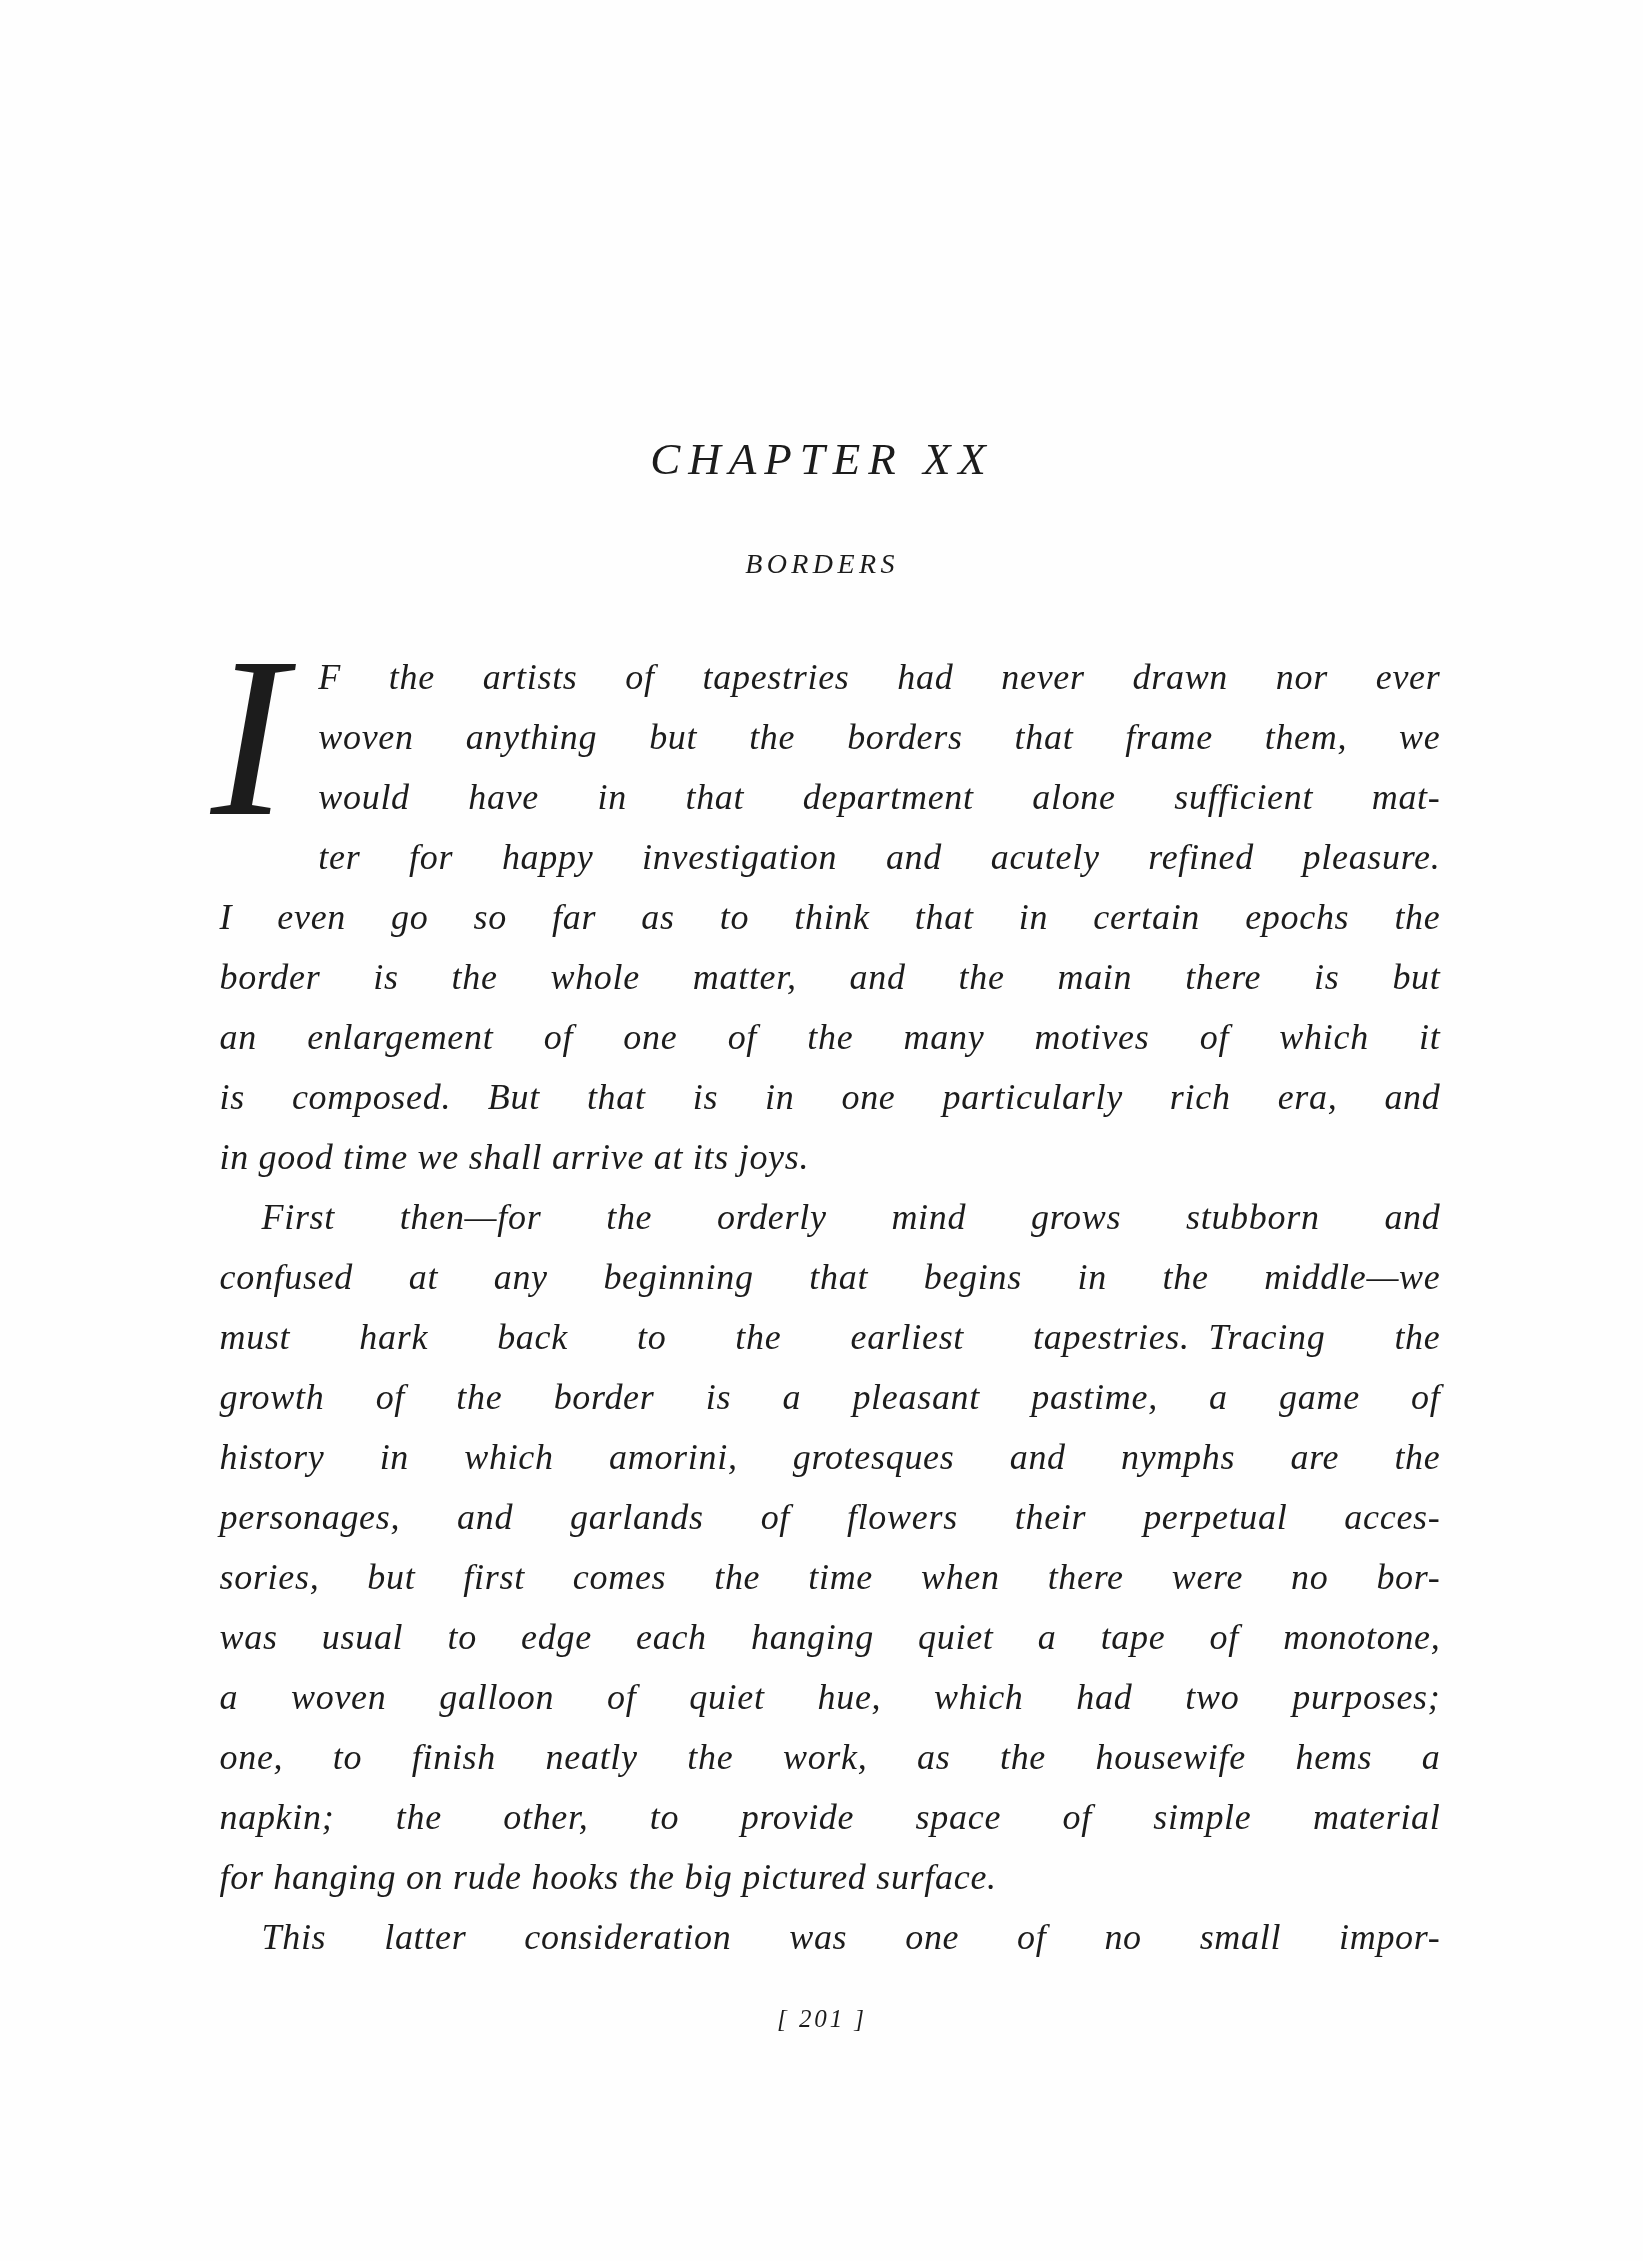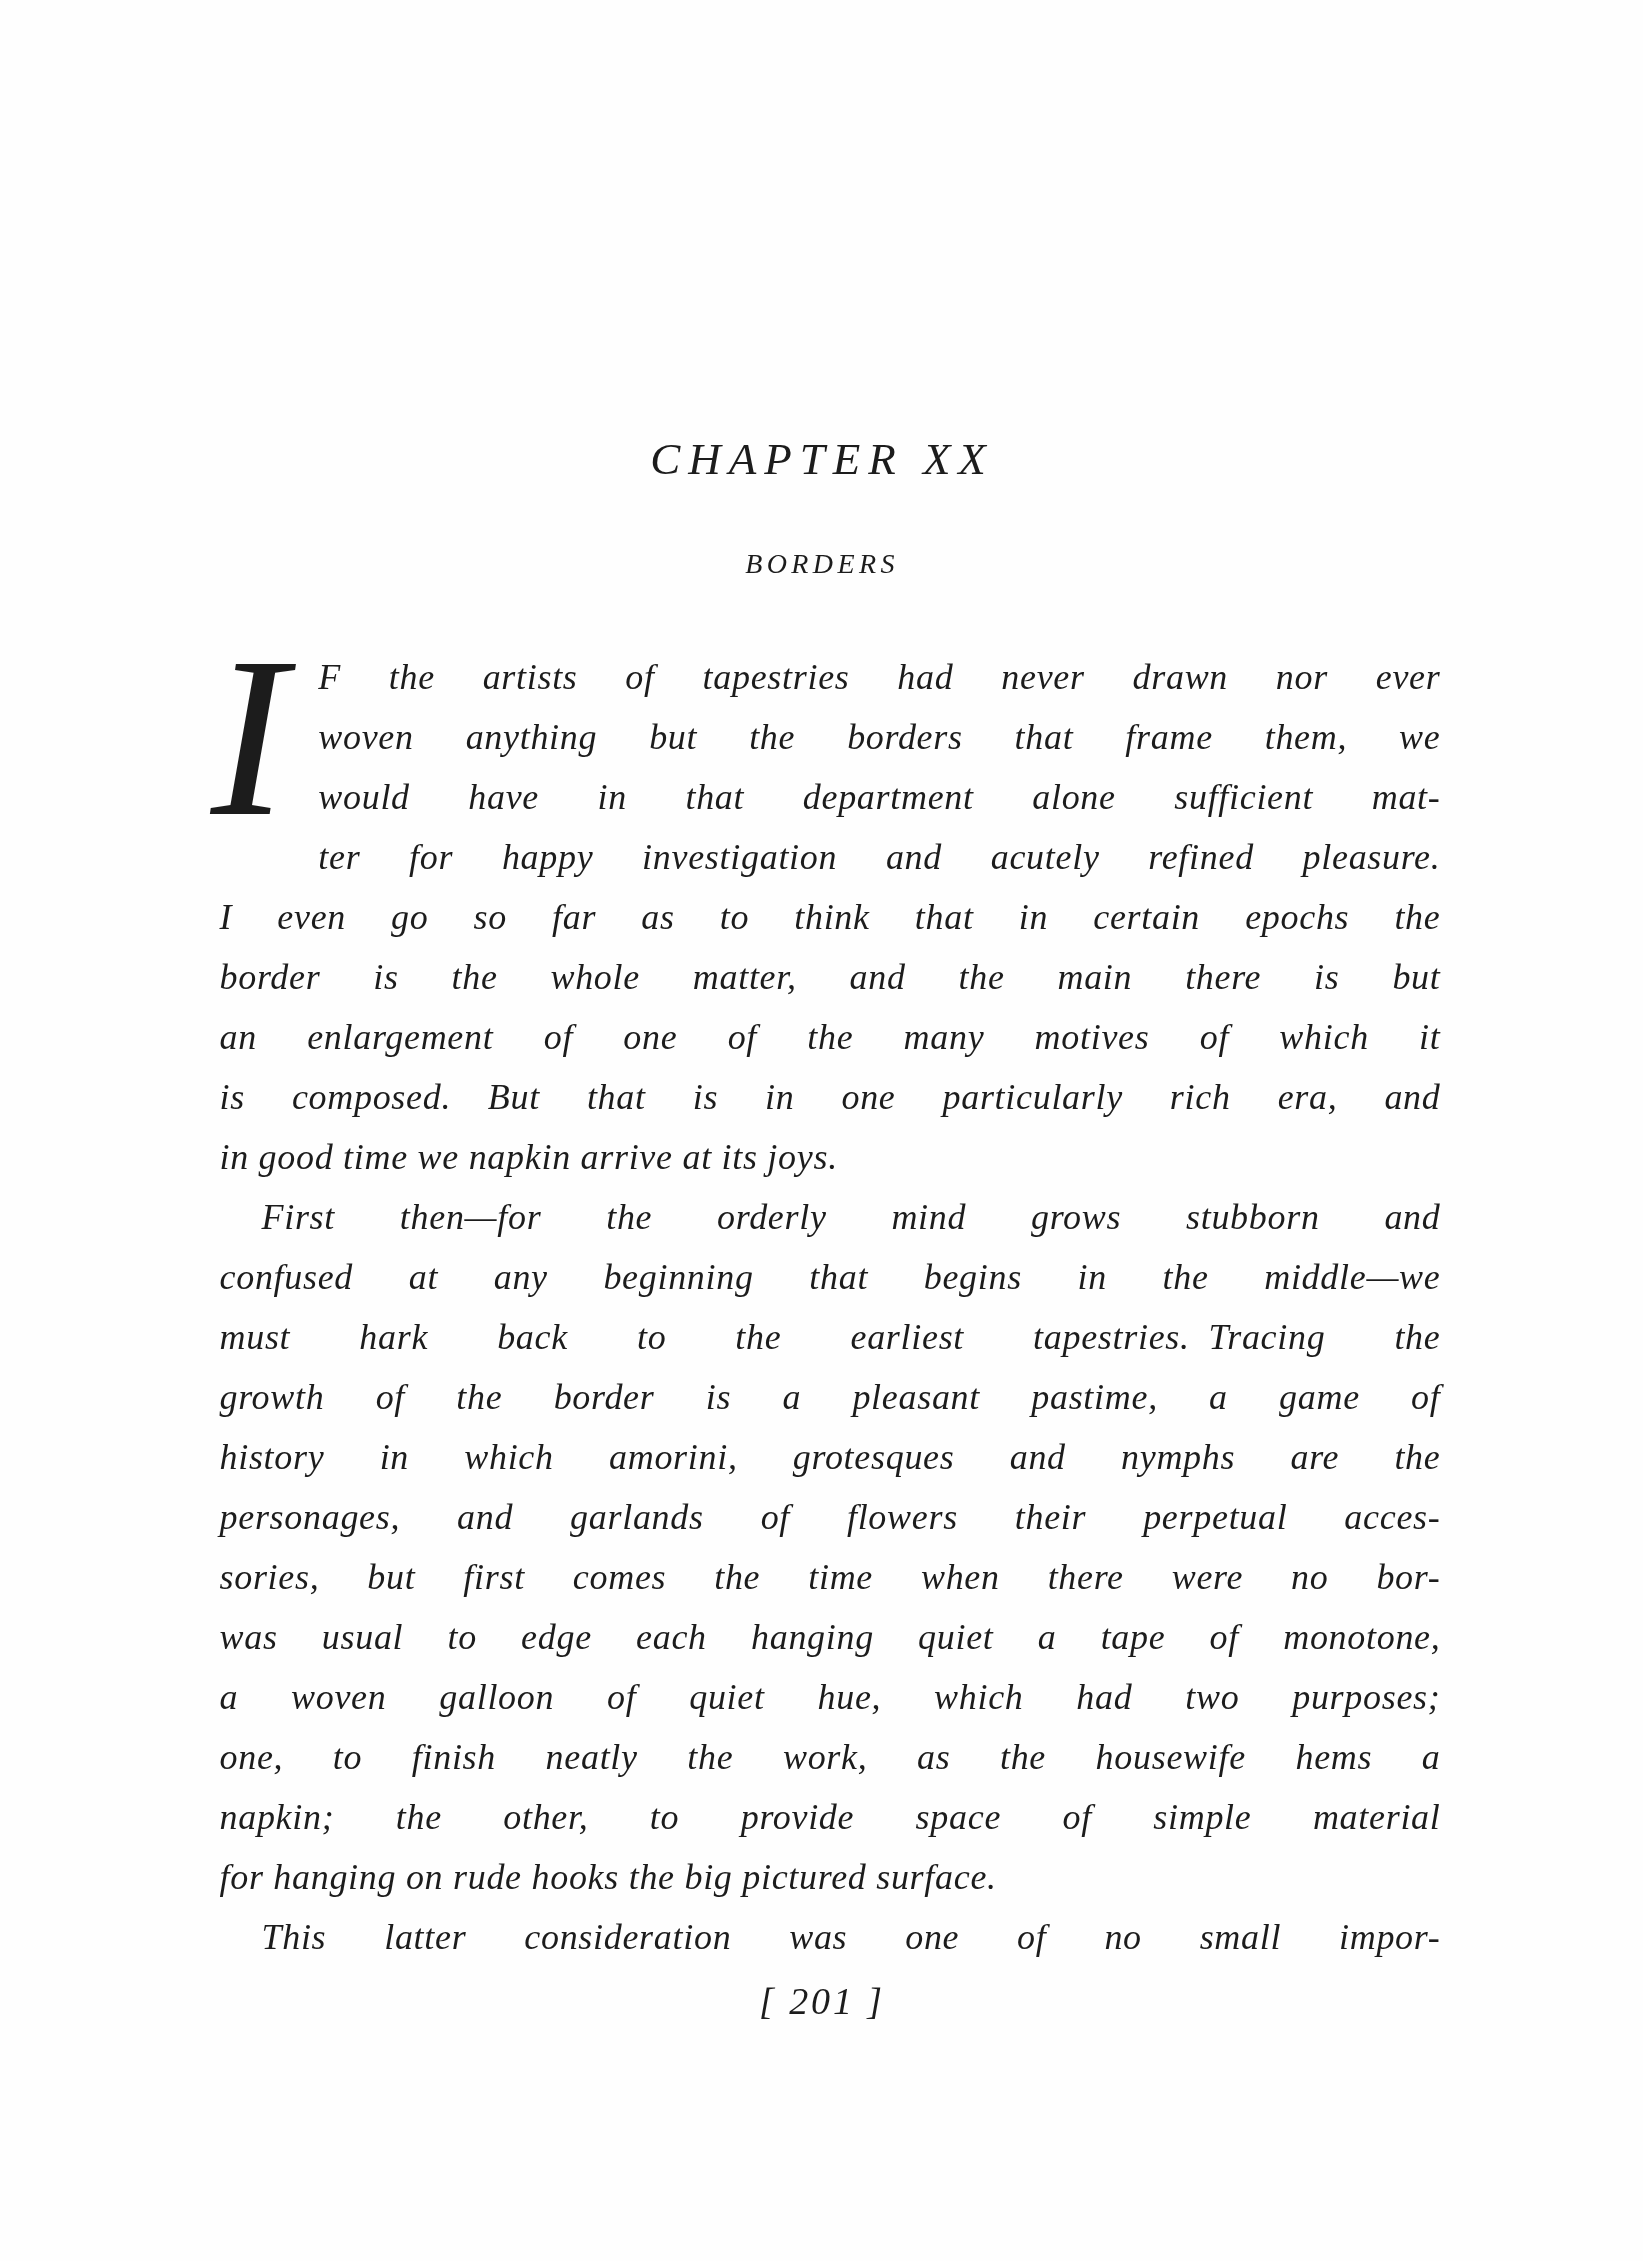--- a/index.html
+++ b/index.html
@@ -59,23 +59,23 @@
     text-indent: 42px;
   }
   .dropcap {
     float: left;
     font-size: 229px;
     line-height: 181px;
     margin: 0 30.5px 0 7.3px;
   }
   .page-number {
     text-align: center;
-    font-size: 38px;
+    font-size: 25px;
     letter-spacing: 2.9px;
-    margin-top: 12px;
+    margin-top: 38px;
   }
 </style>
 </head>
 <body>
 
 <div class="page">
 
   <div class="chapter-title">CHAPTER XX</div>
 
   <div class="section-title">BORDERS</div>
@@ -85,21 +85,21 @@
     <div class="para">
       <span class="dropcap">I</span>
       <div class="line">F the artists of tapestries had never drawn nor ever</div>
       <div class="line">woven anything but the borders that frame them, we</div>
       <div class="line">would have in that department alone sufficient mat-</div>
       <div class="line">ter for happy investigation and acutely refined pleasure.</div>
       <div class="line">I even go so far as to think that in certain epochs the</div>
       <div class="line">border is the whole matter, and the main there is but</div>
       <div class="line">an enlargement of one of the many motives of which it</div>
       <div class="line">is composed. But that is in one particularly rich era, and</div>
-      <div class="line last">in good time we napkin arrive at its joys.</div>
+      <div class="line last">in good time we shall arrive at its joys.</div>
     </div>
 
     <div class="para">
       <div class="line indent">First then—for the orderly mind grows stubborn and</div>
       <div class="line">confused at any beginning that begins in the middle—we</div>
       <div class="line">must hark back to the earliest tapestries. Tracing the</div>
       <div class="line">growth of the border is a pleasant pastime, a game of</div>
       <div class="line">history in which amorini, grotesques and nymphs are the</div>
       <div class="line">personages, and garlands of flowers their perpetual acces-</div>
       <div class="line">sories, but first comes the time when there were no bor-</div>

